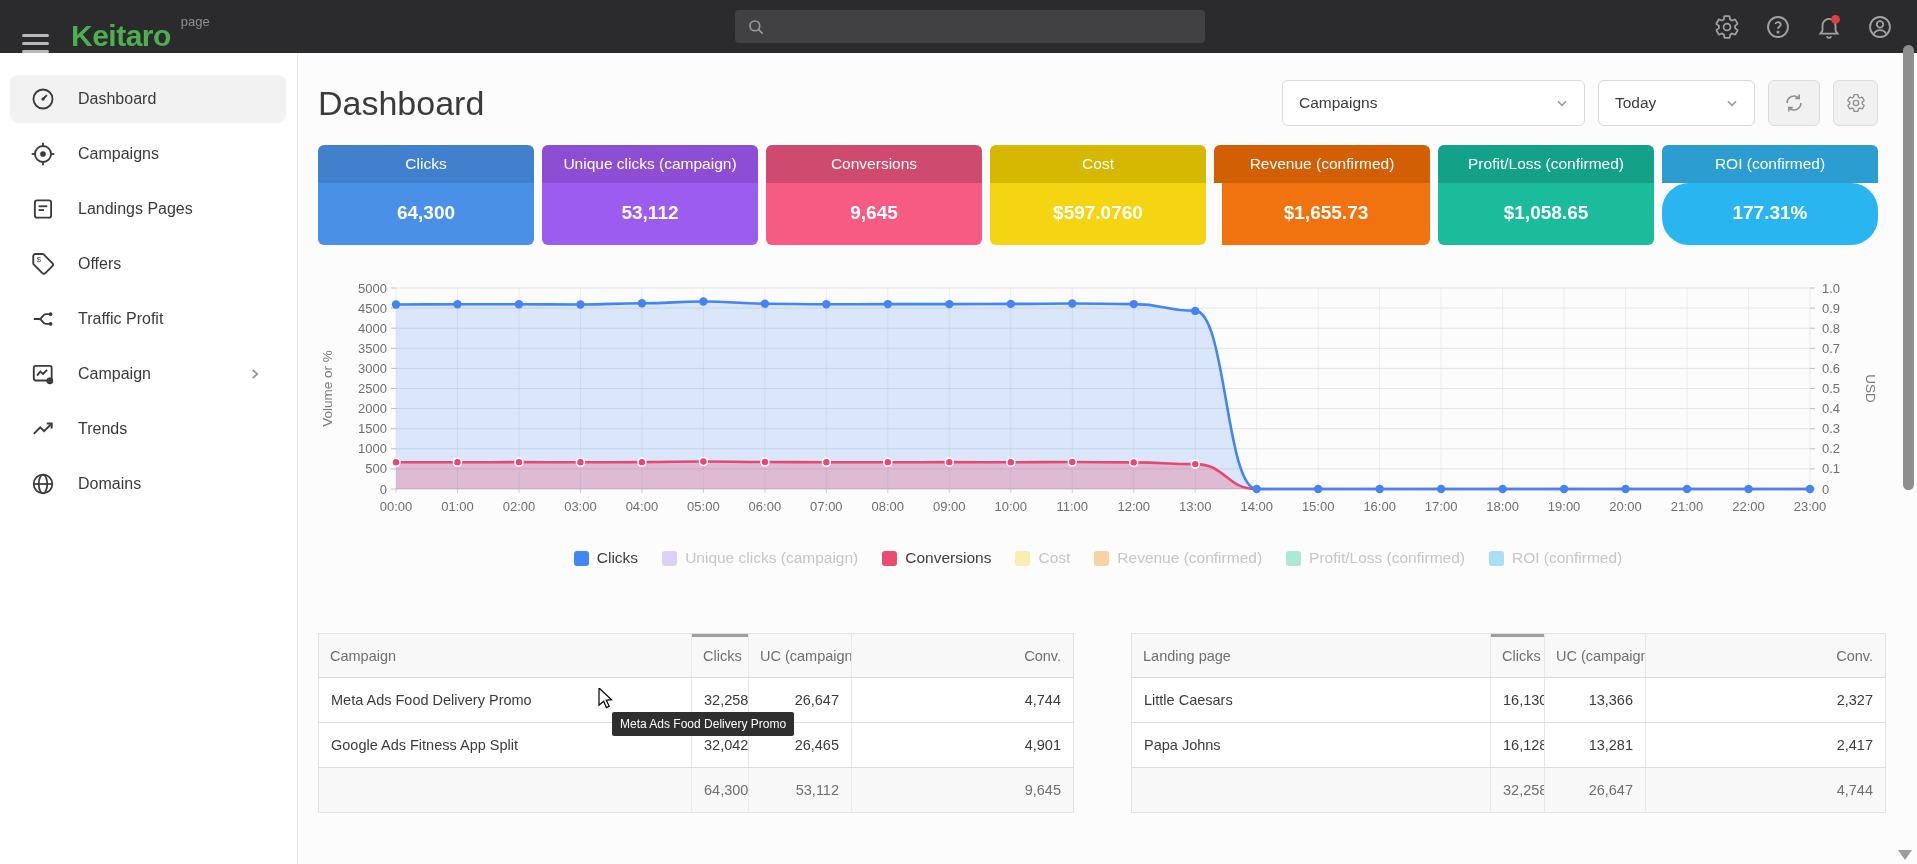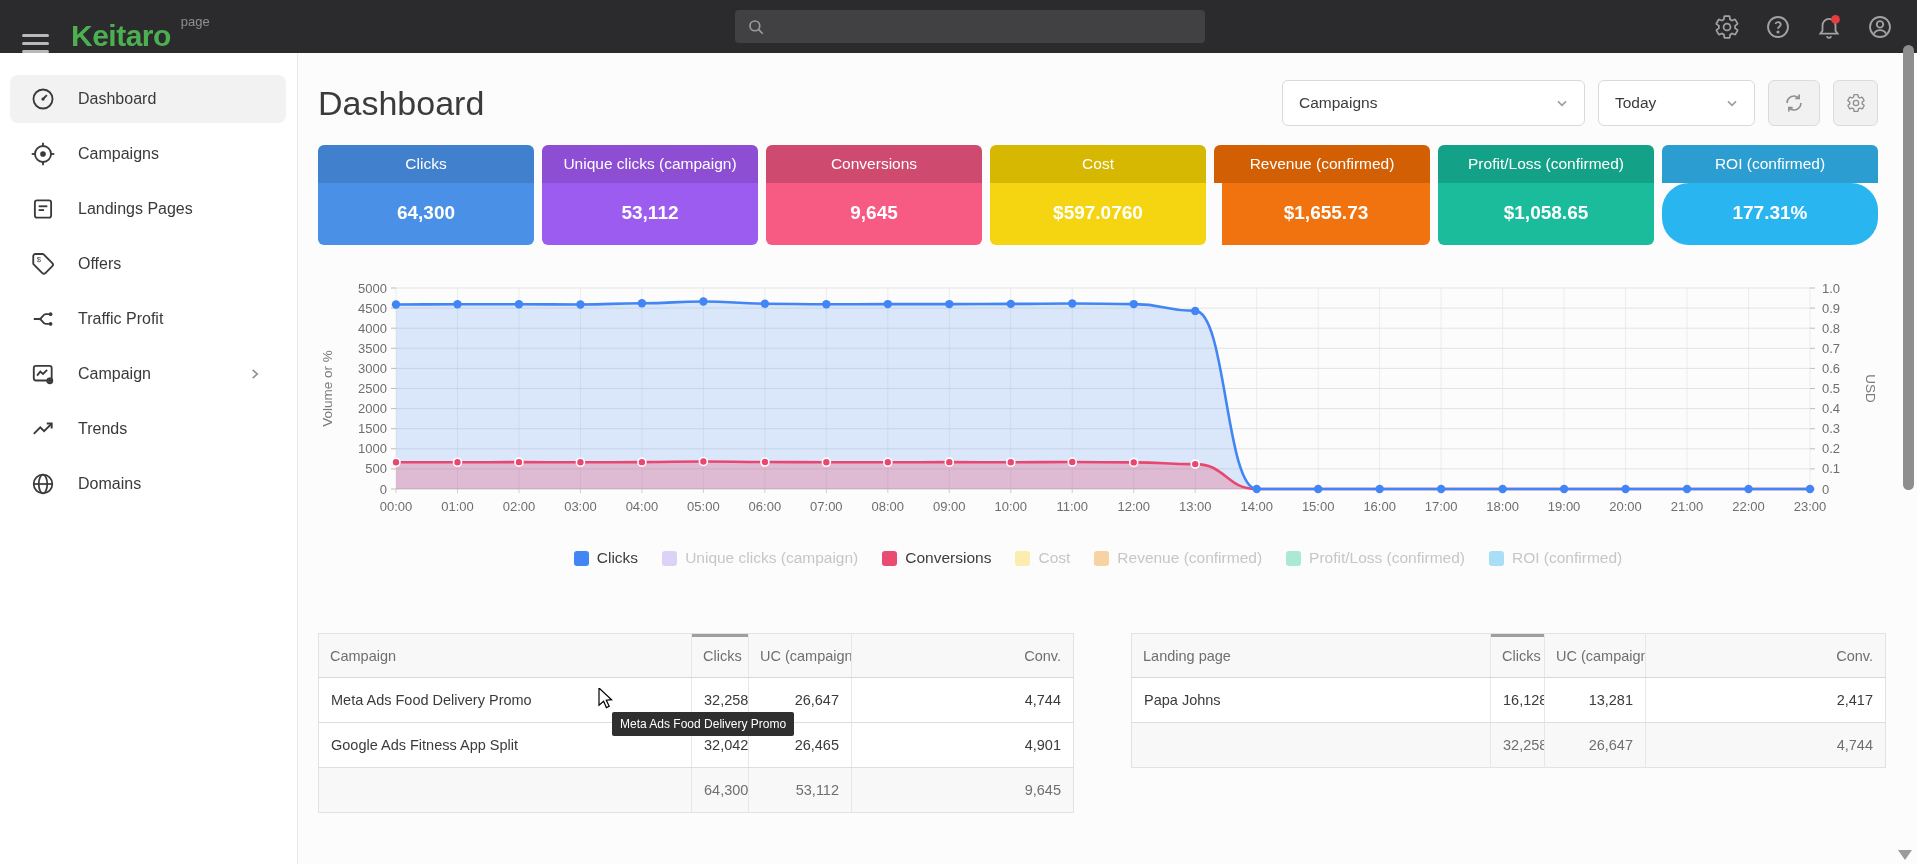--- a/index.html
+++ b/index.html
@@ -526,20 +526,26 @@
           <thead>
             <tr>
               <th>Landing page</th>
               <th class="num col-border">Clicks<div class="sort-bar"></div></th>
               <th class="num col-border">UC (campaign)</th>
               <th class="num col-border">Conv.</th>
             </tr>
           </thead>
           <tbody>
             <tr>
+              <td>Little Caesars</td>
+              <td class="num col-border">16,130</td>
+              <td class="num col-border">13,366</td>
+              <td class="num col-border">2,327</td>
+            </tr>
+            <tr>
               <td>Papa Johns</td>
               <td class="num col-border">16,128</td>
               <td class="num col-border">13,281</td>
               <td class="num col-border">2,417</td>
             </tr>
           </tbody>
           <tfoot>
             <tr>
               <td></td>
               <td class="num col-border">32,258</td>

